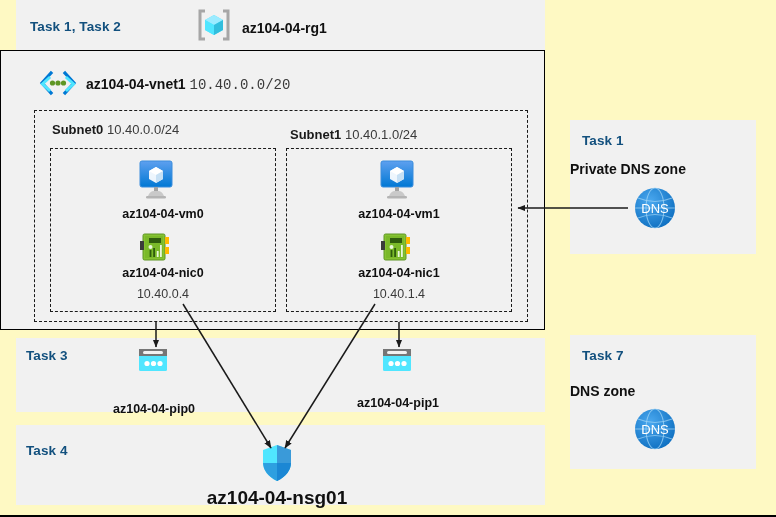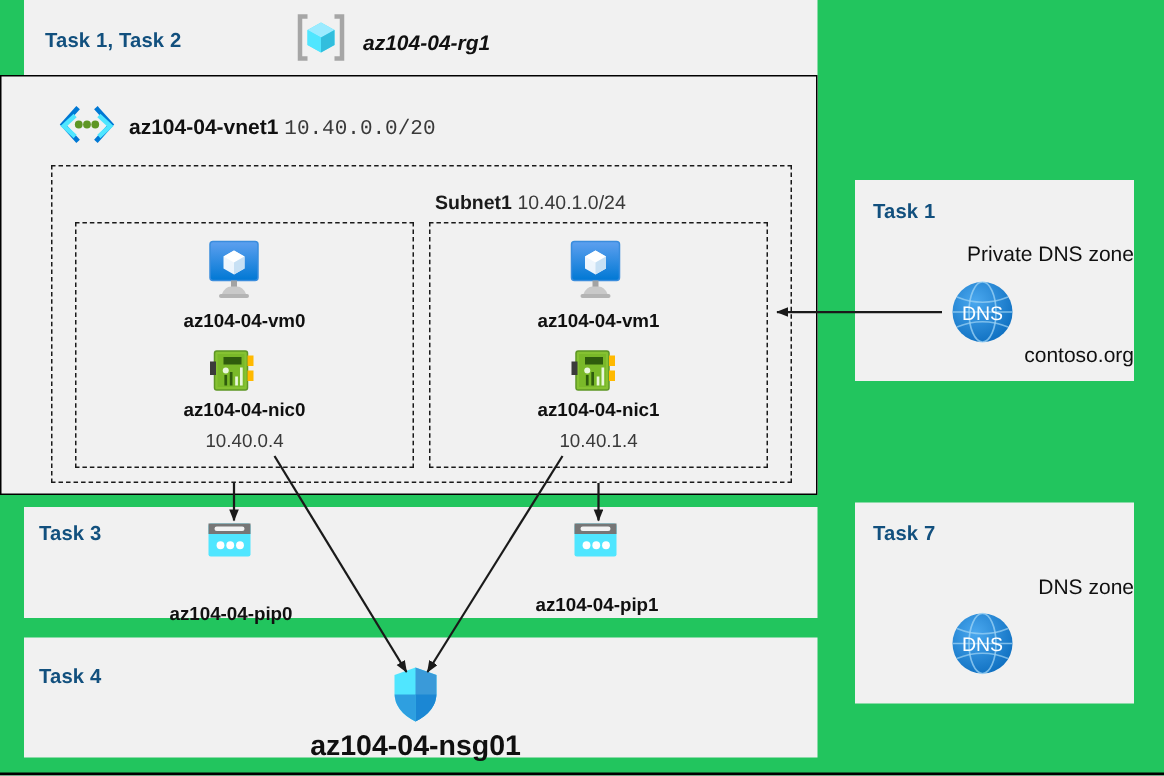--- a/index.html
+++ b/index.html
@@ -7,21 +7,21 @@
     padding: 0;
     background: #ffffff;
   }
   body {
     font-family: "Liberation Sans", sans-serif;
   }
   #canvas {
     position: relative;
     width: 776px;
     height: 517px;
-    background: #22c55e;
+    background: #fef9c3;
     border-bottom: 2px solid #000000;
     box-sizing: border-box;
     overflow: hidden;
   }
   .panel {
     position: absolute;
     background: #f1f1f1;
     box-sizing: border-box;
   }
   .solidbox {
@@ -79,23 +79,23 @@
     position: absolute;
     font-size: 12.5px;
     font-weight: normal;
     color: #3a3a3a;
     text-align: center;
     white-space: nowrap;
   }
   .hdr-bold {
     position: absolute;
     font-size: 14px;
-    font-weight: normal;
+    font-weight: bold;
     color: #101010;
-    text-align: right;
+    text-align: left;
     white-space: nowrap;
   }
   .icon {
     position: absolute;
     text-align: right;
   }
   svg { display: block; overflow: visible; }
   #arrows {
     position: absolute;
     left: 0; top: 0;
@@ -116,21 +116,21 @@
   <div class="icon" style="left:196px; top:8px;">
     <svg width="36" height="34" viewBox="0 0 36 34">
       <path d="M9 3 L4 3 L4 31 L9 31" fill="none" stroke="#a6a6a6" stroke-width="3"></path>
       <path d="M27 3 L32 3 L32 31 L27 31" fill="none" stroke="#a6a6a6" stroke-width="3"></path>
       <polygon points="18,7 27,12 27,22 18,27 9,22 9,12" fill="#50e6ff"></polygon>
       <polygon points="18,7 27,12 18,17 9,12" fill="#9cebff"></polygon>
       <polygon points="18,17 27,12 27,22 18,27" fill="#32bedd"></polygon>
       <polygon points="18,17 9,12 9,22 18,27" fill="#50e6ff"></polygon>
     </svg>
   </div>
-  <div class="res-title" style="left:242px; top:20px;font-style:italic;">
+  <div class="res-title" style="left:242px; top:20px;">
     <b>az104-04-rg1</b>
   </div>
 
   <div class="solidbox" style="left:0px; top:50px; width:545px; height:280px;"></div>
 
   <div class="icon" style="left:38px; top:70px;">
     <svg width="40" height="26" viewBox="0 0 40 26">
       <path d="M13 3 L4 13 L13 23" fill="none" stroke="#0078d4" stroke-width="3.2" stroke-linecap="square"></path>
       <path d="M13 3 L4 13 L13 23" fill="none" stroke="#50e6ff" stroke-width="3.2" stroke-linecap="square" transform="translate(0,3)" opacity="0"></path>
       <path d="M27 3 L36 13 L27 23" fill="none" stroke="#0078d4" stroke-width="3.2" stroke-linecap="square"></path>
@@ -141,20 +141,24 @@
       <circle cx="25.5" cy="13" r="2.6" fill="#5e9624"></circle>
     </svg>
   </div>
   <div class="res-title" style="left:86px; top:76px;">
     <b>az104-04-vnet1</b>
     <span class="cidr">10.40.0.0/20</span>
   </div>
 
   <div class="dashbox" style="left:34px; top:110px; width:494px; height:212px;"></div>
 
+  <div class="subnet-title" style="left:52px; top:122px;">
+    <b>Subnet0</b>
+    <span class="cidr">10.40.0.0/24</span>
+  </div>
   <div class="dashbox" style="left:50px; top:148px; width:226px; height:164px;"></div>
 
   <div class="icon" style="left:133px; top:158px;">
     <svg width="46" height="44" viewBox="0 0 46 44">
       <defs>
         <linearGradient id="vmg0" x1="0" y1="0" x2="0" y2="1">
           <stop offset="0" stop-color="#5ea0ef"></stop>
           <stop offset="1" stop-color="#0078d4"></stop>
         </linearGradient>
       </defs>
@@ -283,21 +287,20 @@
         </radialGradient>
       </defs>
       <circle cx="24" cy="24" r="20" fill="url(#dnsg0)"></circle>
       <ellipse cx="24" cy="24" rx="9" ry="20" fill="none" stroke="#9fd4f5" stroke-width="1.1" opacity="0.75"></ellipse>
       <line x1="4" y1="24" x2="44" y2="24" stroke="#9fd4f5" stroke-width="1.1" opacity="0.75"></line>
       <path d="M7 14 Q24 21 41 14" fill="none" stroke="#9fd4f5" stroke-width="1.1" opacity="0.7"></path>
       <path d="M7 34 Q24 27 41 34" fill="none" stroke="#9fd4f5" stroke-width="1.1" opacity="0.7"></path>
       <text x="24" y="29" text-anchor="middle" font-family="Liberation Sans, sans-serif" font-size="13" fill="#ffffff">DNS</text>
     </svg>
   </div>
-  <div class="hdr-bold" style="left:570px; top:228px; width:186px;">contoso.org</div>
 
   <div class="panel" style="left:570px; top:335px; width:186px; height:134px;"></div>
   <div class="task-label" style="left:582px; top:348px;">Task 7</div>
   <div class="hdr-bold" style="left:570px; top:383px; width:186px;">DNS zone</div>
 
   <div class="icon" style="left:631px; top:405px;">
     <svg width="48" height="48" viewBox="0 0 48 48">
       <defs>
         <radialGradient id="dnsg1" cx="0.38" cy="0.33" r="0.78">
           <stop offset="0" stop-color="#4aa8ef"></stop>

